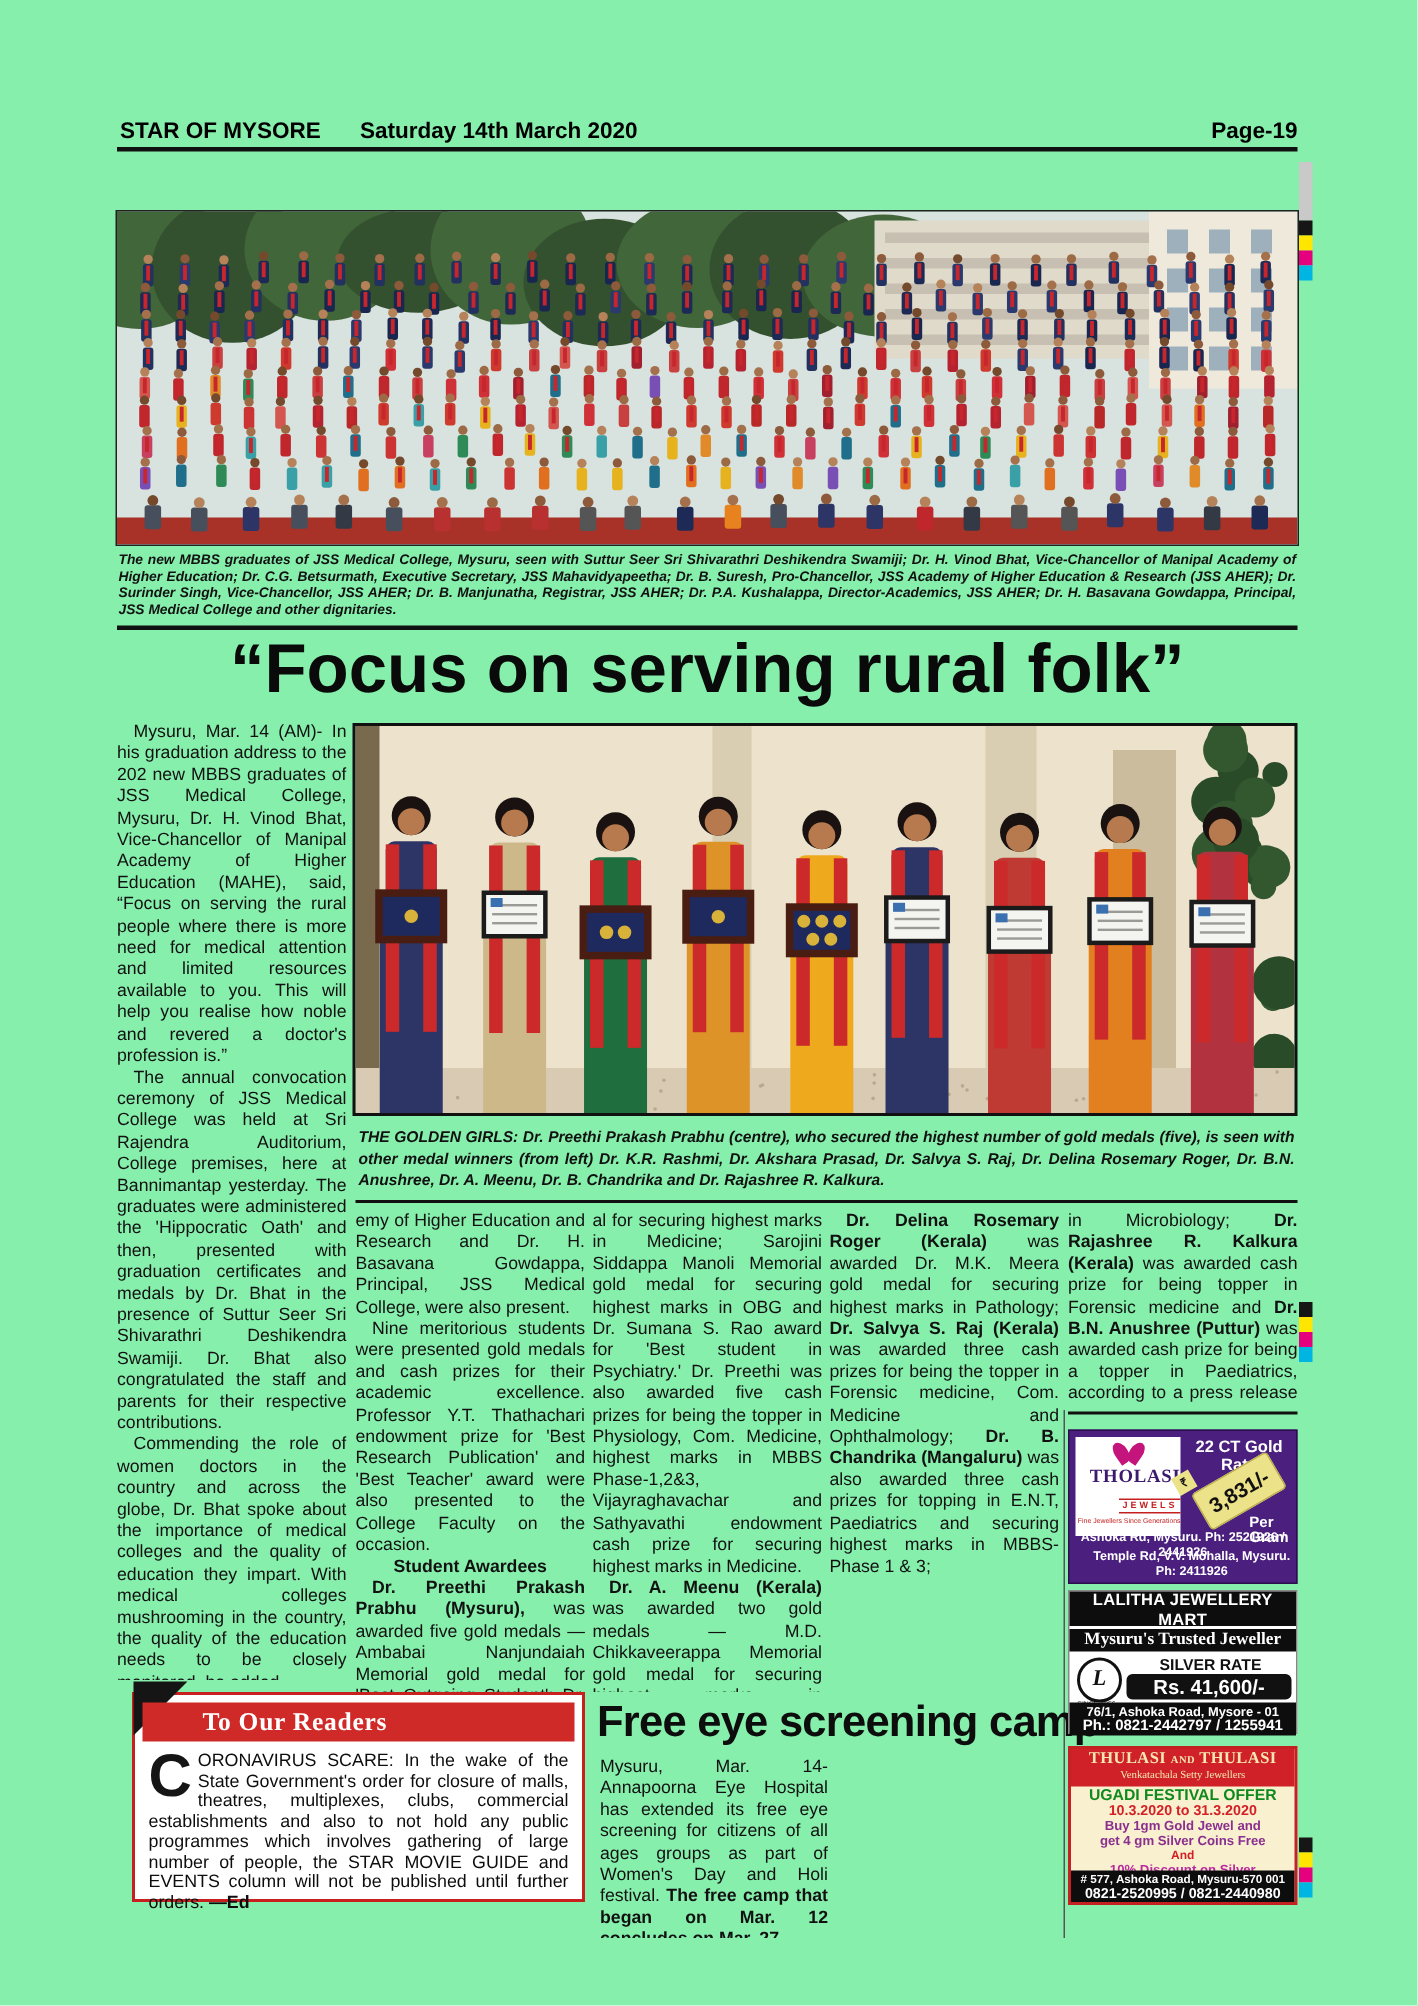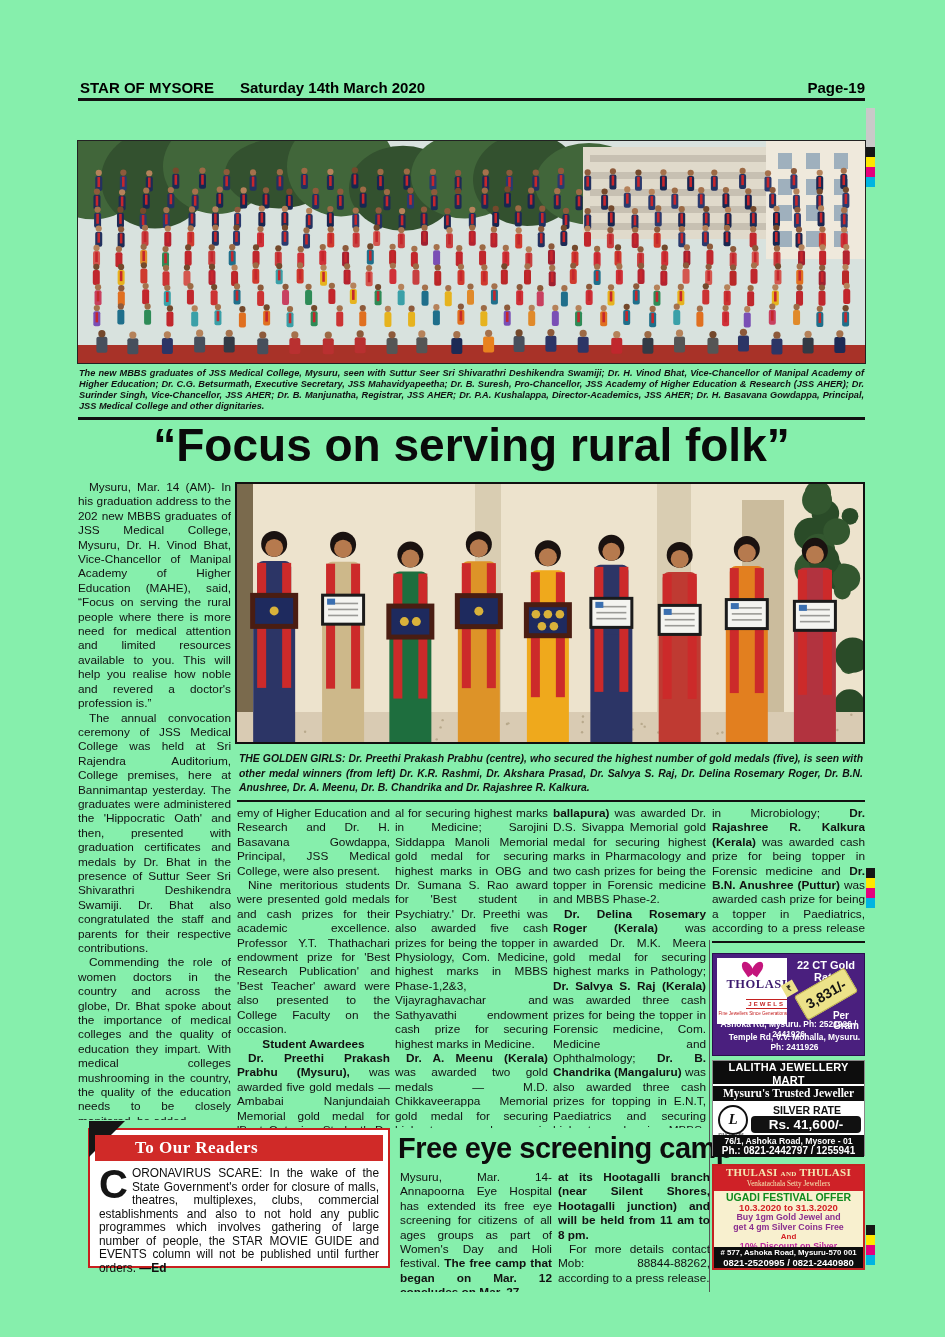--- a/index.html
+++ b/index.html
@@ -931,21 +931,20 @@
       <p class="para pflush"><span>emy of Higher Education and Research and Dr. H. Basavana Gowdappa, Principal, JSS Medical College,  were also present.</span></p>
       <p class="para"><span>Nine meritorious students were presented gold medals and cash prizes for their academic excellence. Professor Y.T. Thathachari endowment prize for 'Best Research Publication' and 'Best Teacher' award were also presented to the College Faculty on the occasion.</span></p>
       <p class="para pcenter"><span class="rb">Student Awardees</span></p>
       <p class="para"><span class="rb">Dr. Preethi Prakash Prabhu (Mysuru),</span><span> was awarded five gold medals — Ambabai Nanjundaiah Memorial gold medal for 'Best Outgoing Student'; Dr. Mannakrishna Memorial gold medal for securing highest marks in Anatomy; M.N. Basavarajaiah Memorial gold med-</span></p>
     </div>
   <div class="col" style="left:395px;top:806px;height:322px;">
       <p class="para pflush"><span>al for securing highest marks in Medicine; Sarojini Siddappa Manoli Memorial gold medal for securing highest marks in OBG and Dr. Sumana S. Rao award for 'Best student in Psychiatry.' Dr. Preethi was also awarded five cash prizes for being the topper in Physiology, Com. Medicine, highest marks in MBBS Phase-1,2&amp;3, Vijayraghavachar and Sathyavathi endowment cash prize for securing highest marks in Medicine.</span></p>
       <p class="para"><span class="rb">Dr. A. Meenu (Kerala)</span><span> was awarded two gold medals — M.D. Chikkaveerappa Memorial gold medal for securing highest marks in Biochemistry and Dr. M.N. Channabasappa Memorial gold medal for highest marks in Surgery.</span></p>
     </div>
   <div class="col" style="left:553px;top:806px;height:322px;">
-      <p class="para pflush"><span class="rb">ballapura)</span><span> was awarded Dr. D.S. Sivappa Memorial gold medal for securing highest marks in Pharmacology and two cash prizes for being the topper in Forensic medicine and MBBS Phase-2.</span></p>
       <p class="para"><span class="rb">Dr. Delina Rosemary Roger (Kerala)</span><span> was awarded Dr. M.K. Meera gold medal for securing highest marks in Pathology; </span><span class="rb">Dr. Salvya S. Raj (Kerala)</span><span> was awarded three cash prizes for being the topper in Forensic medicine, Com. Medicine and Ophthalmology; </span><span class="rb">Dr. B. Chandrika (Mangaluru)</span><span> was also awarded three cash prizes for topping in E.N.T, Paediatrics and securing highest marks in MBBS-Phase 1 &amp; 3; </span></p>
     </div>
   <div class="col" style="left:712px;top:806px;height:132px;">
       <p class="para pflush"><span>in Microbiology; </span><span class="rb">Dr. Rajashree R. Kalkura (Kerala)</span><span> was awarded cash prize for being topper in Forensic medicine and </span><span class="rb">Dr. B.N. Anushree (Puttur)</span><span> was awarded cash prize for being a topper in Paediatrics, according to a press release from the College Principal.</span></p>
     </div>
 
   <div class="photo-frame" id="golden-photo">
     <svg id="golden-photo-svg" width="626" height="258" viewBox="0 0 626 258">
         <rect x="0" y="0" width="626" height="258" fill="#ede3cd"></rect>
         <rect x="0" y="0" width="16" height="258" fill="#7a6a4d"></rect>
@@ -1125,24 +1124,20 @@
   <div class="caption" style="left:239px;top:752px;width:624px;font-size:10.4px;line-height:14.6px;"><span class="ri">THE GOLDEN GIRLS: </span><span class="rb ri">Dr. Preethi Prakash Prabhu </span><span class="ri">(centre), </span><span class="rb ri">who secured the highest number of gold medals (five), is seen with other medal winners </span><span class="ri">(from left) </span><span class="rb ri">Dr. K.R. Rashmi, Dr. Akshara Prasad, Dr. Salvya S. Raj, Dr. Delina Rosemary Roger, Dr. B.N. Anushree, Dr. A. Meenu, Dr. B. Chandrika and Dr. Rajashree R. Kalkura.</span></div>
   <div class="rule" style="left:237px;top:800px;width:628px;height:1.5px;"></div>
 
   <div class="rule" style="left:712px;top:941px;width:153px;height:2px;"></div>
   <div class="rule" style="left:709px;top:940px;width:1px;height:352px;background:#555;"></div>
 
   <div class="free-headline">Free eye screening camp</div>
   <div class="col" style="left:400px;top:1170px;width:152px;height:122px;">
       <p class="para pflush"><span>Mysuru, Mar. 14- Annapoorna Eye Hospital has extended its free eye screening for citizens of all ages groups as part of Women's Day and Holi festival. </span><span class="rb">The free camp that began on Mar. 12 concludes on Mar. 27</span></p>
     </div>
-  <div class="col" style="left:558px;top:1170px;width:152px;height:122px;">
-      <p class="para pflush"><span class="rb">at its Hootagalli branch (near Silent Shores, Hootagalli junction) and will be held from 11 am to 8 pm.</span></p>
-      <p class="para"><span>For more details contact Mob: 88844-88262, according to a press release.</span></p>
-    </div>
 
   <div id="readers-box">
     <div id="readers-fold"></div>
     <div id="readers-bar">
       <div id="readers-title">To Our Readers</div>
     </div>
     <div id="readers-body">
       <span id="readers-drop">C</span><span><span>ORONAVIRUS SCARE: In the wake of the State Government's order for closure of malls, theatres, multiplexes, clubs, commercial establishments and also to not hold any public programmes which involves gathering of large number of people, the STAR MOVIE GUIDE and EVENTS column will not be published until further orders. </span><span class="rb">—Ed</span></span>
     </div>
   </div>

